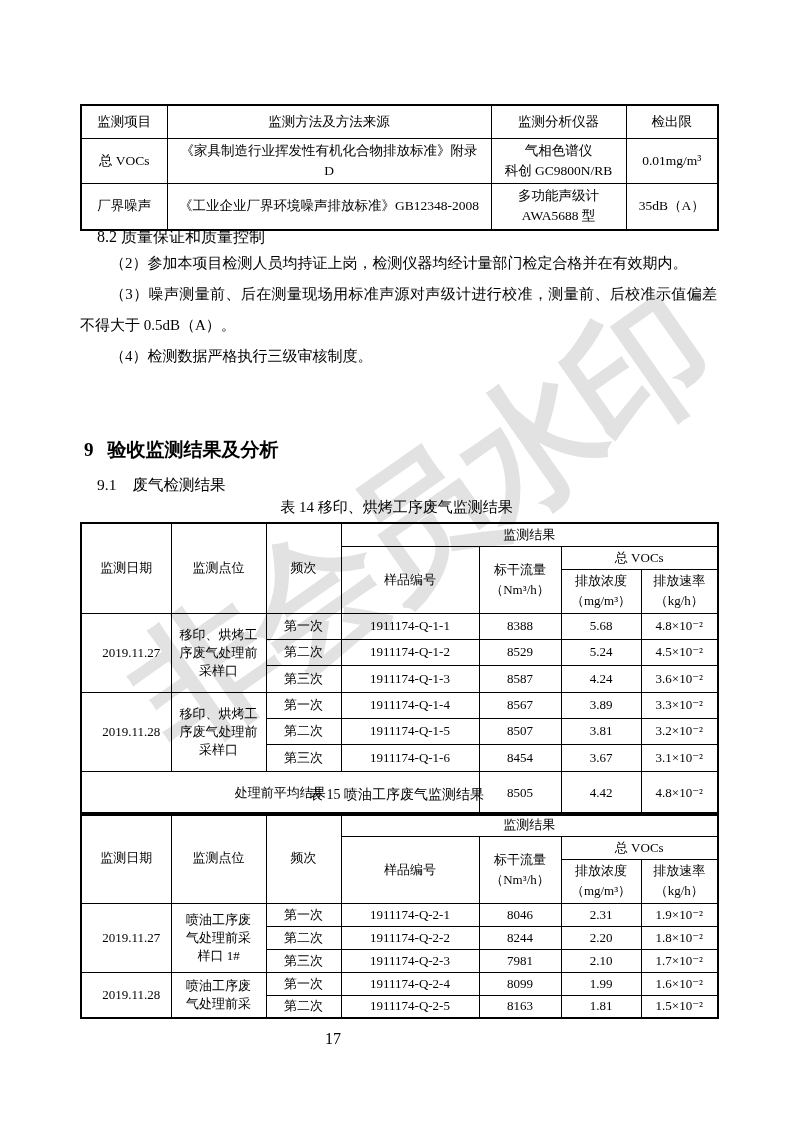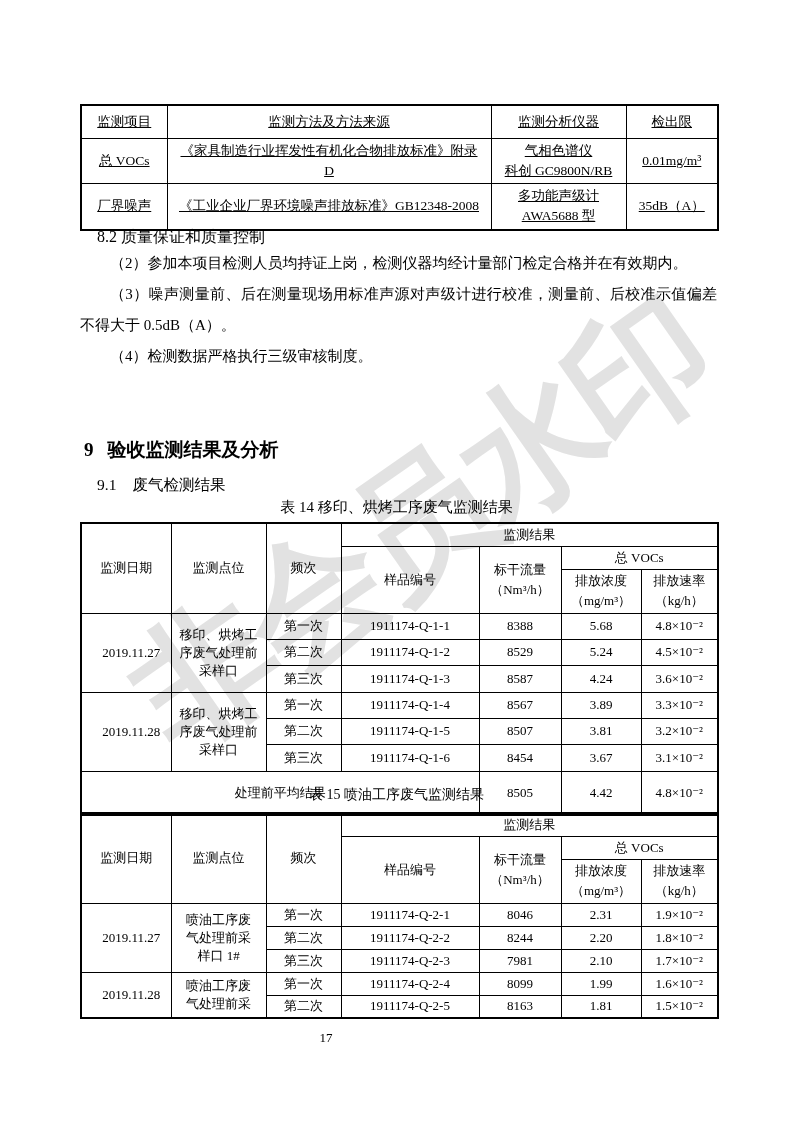--- a/index.html
+++ b/index.html
@@ -13,21 +13,21 @@
     font-size:140px; letter-spacing:-8px; color:#e2e2e2; white-space:nowrap;
     transform:rotate(-35deg); transform-origin:0 50%; }
 
   .layer { position:absolute; left:0; top:0; width:793px; height:1122px; z-index:1; }
 
   table { border-collapse:collapse; table-layout:fixed; background:transparent; }
   td { border:1px solid #000; text-align:center; vertical-align:middle; padding:0 2px; overflow:hidden; }
   .ln { display:block; line-height:20px; }
 
   
-  .methods { position:absolute; left:80px; top:104px; width:637px; border:2px solid #000; font-size:13.5px;text-decoration:underline; }
+  .methods { position:absolute; left:80px; top:104px; width:637px; border:2px solid #000; font-size:13.5px; }
   .methods td { font-size:13.5px; }
   .methods .r-head { height:33px; }
   .methods .r1 { height:45px; }
   .methods .r2 { height:47px; }
 
   
   .h82 { position:absolute; left:97px; top:227px; font-size:16px; }
   .h82 .num { margin-right:4px; }
   .paras { position:absolute; left:80px; top:248px; width:637px; font-size:15px; line-height:31px; text-align:justify; }
   .paras p { text-indent:2em; }
@@ -46,21 +46,21 @@
   .t14 { top:522px; }
   .t15 { top:812px; }
   .h23 { height:23px; }
   .h44 { height:44px; }
   .h24 { height:24px; }
   .h27 { height:44px; }
   .pt14 { padding:12px 4px; line-height:18px; }
   .pt15 { padding:0 12px; line-height:18px; }
   .datecell { font-size:13px;padding-left:12px; }
 
-  .pageno { position:absolute; left:9px; top:1030px; width:634px; text-align:center; font-size:13px; }
+  .pageno { position:absolute; left:16px; top:1030px; width:634px; text-align:center; font-size:16px; }
 </style>
 </head>
 <body>
 
 <div class="page">
 
   <div class="watermark">非会员水印</div>
 
   <div class="layer">
 

